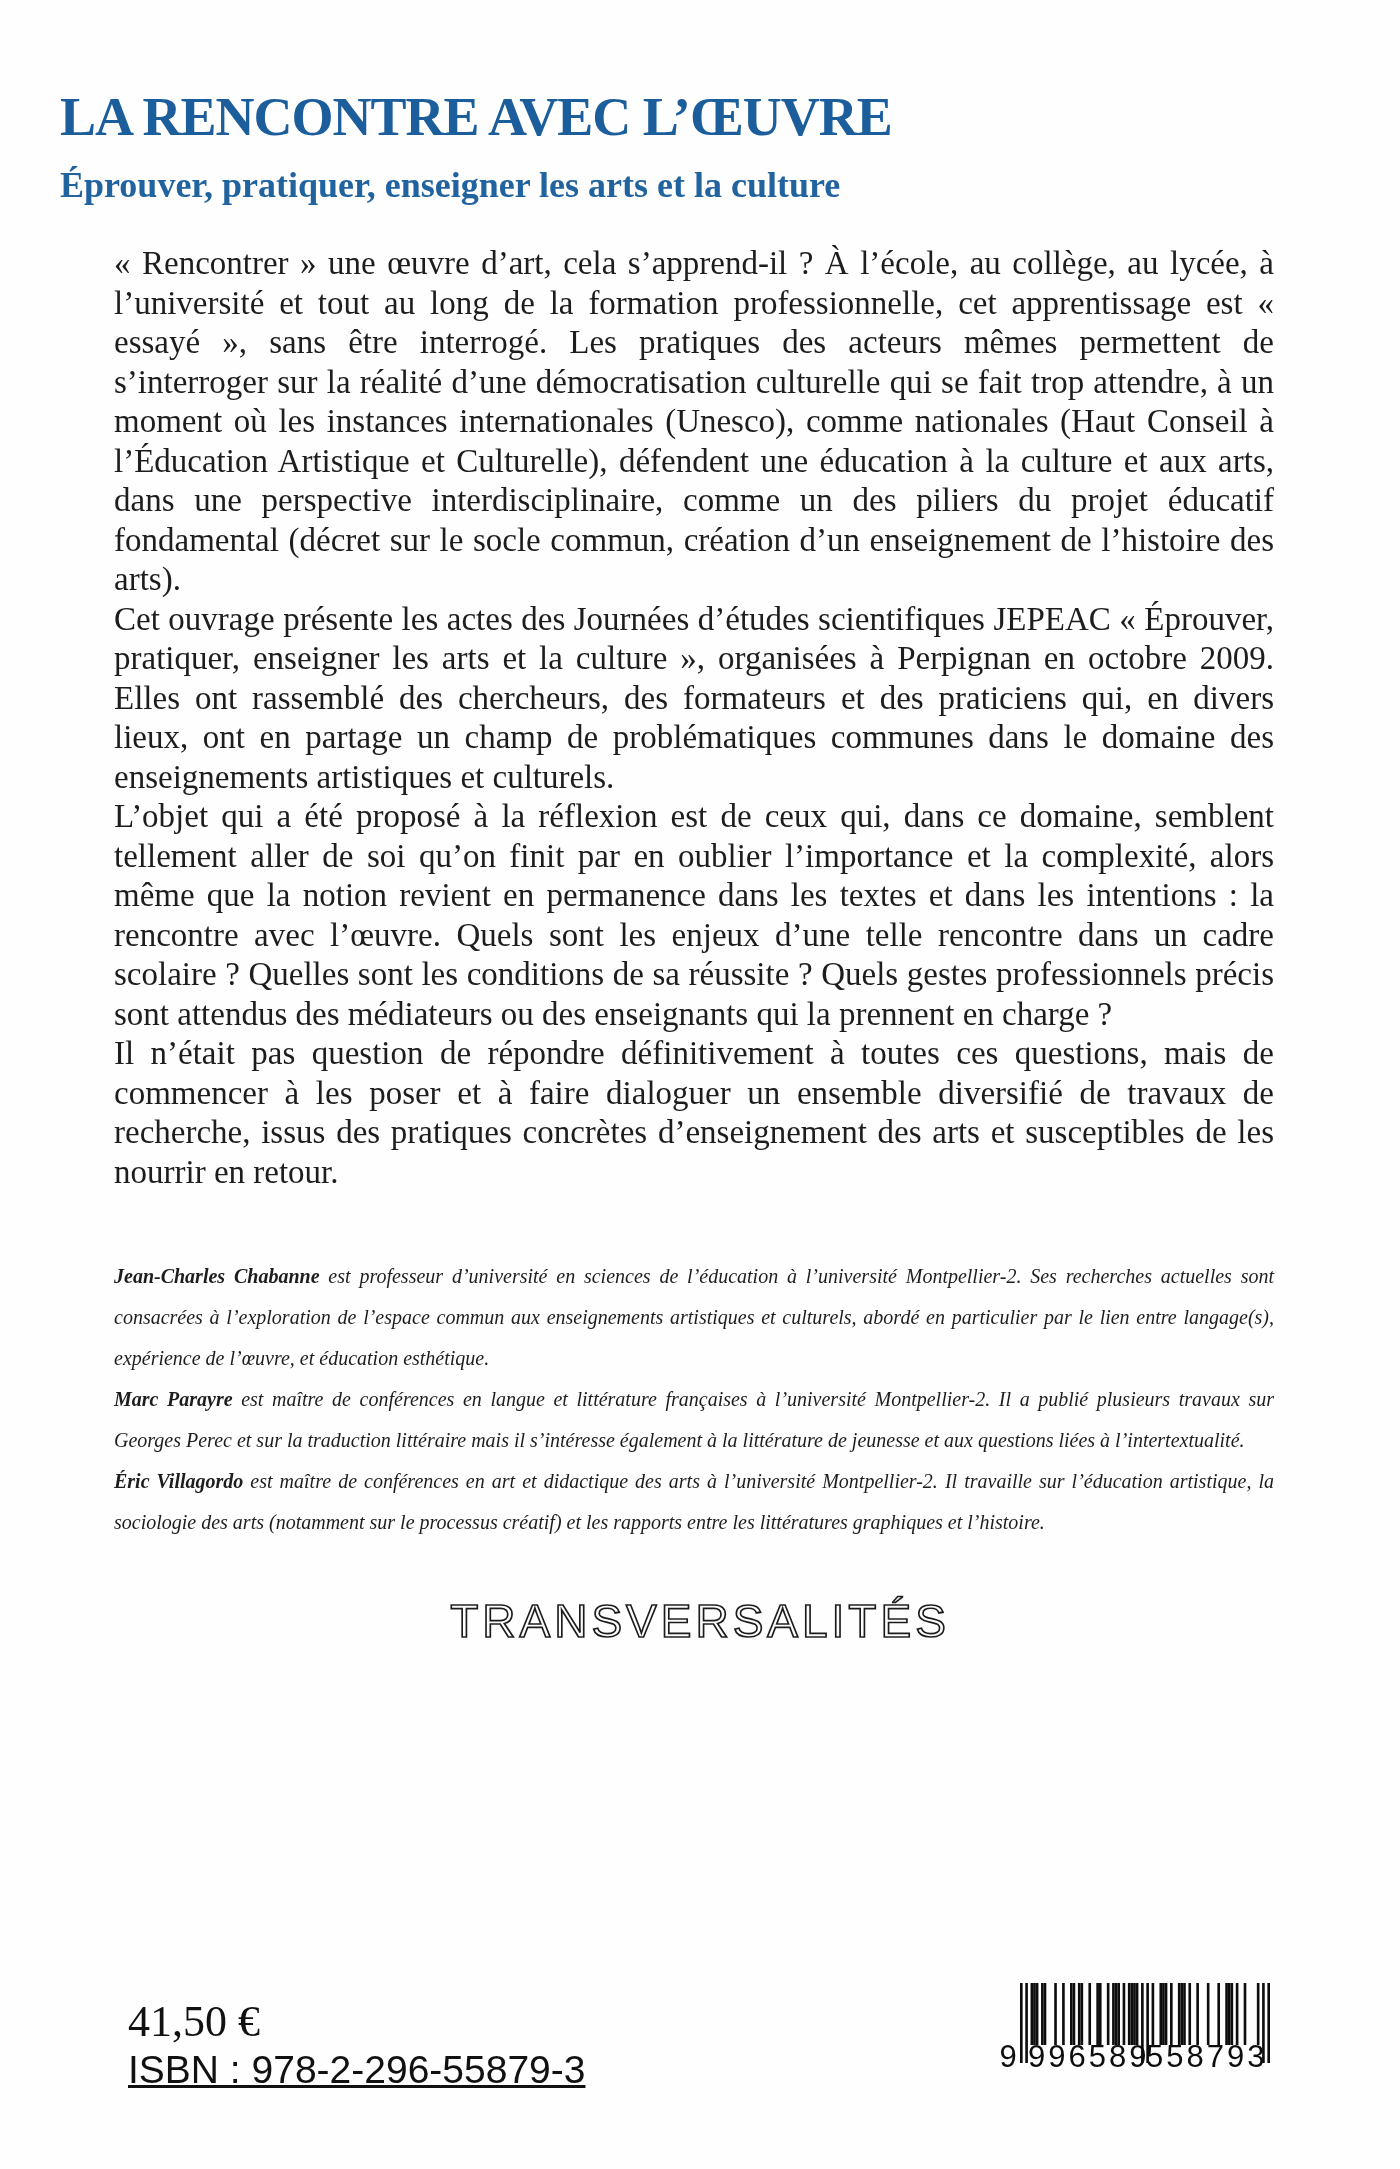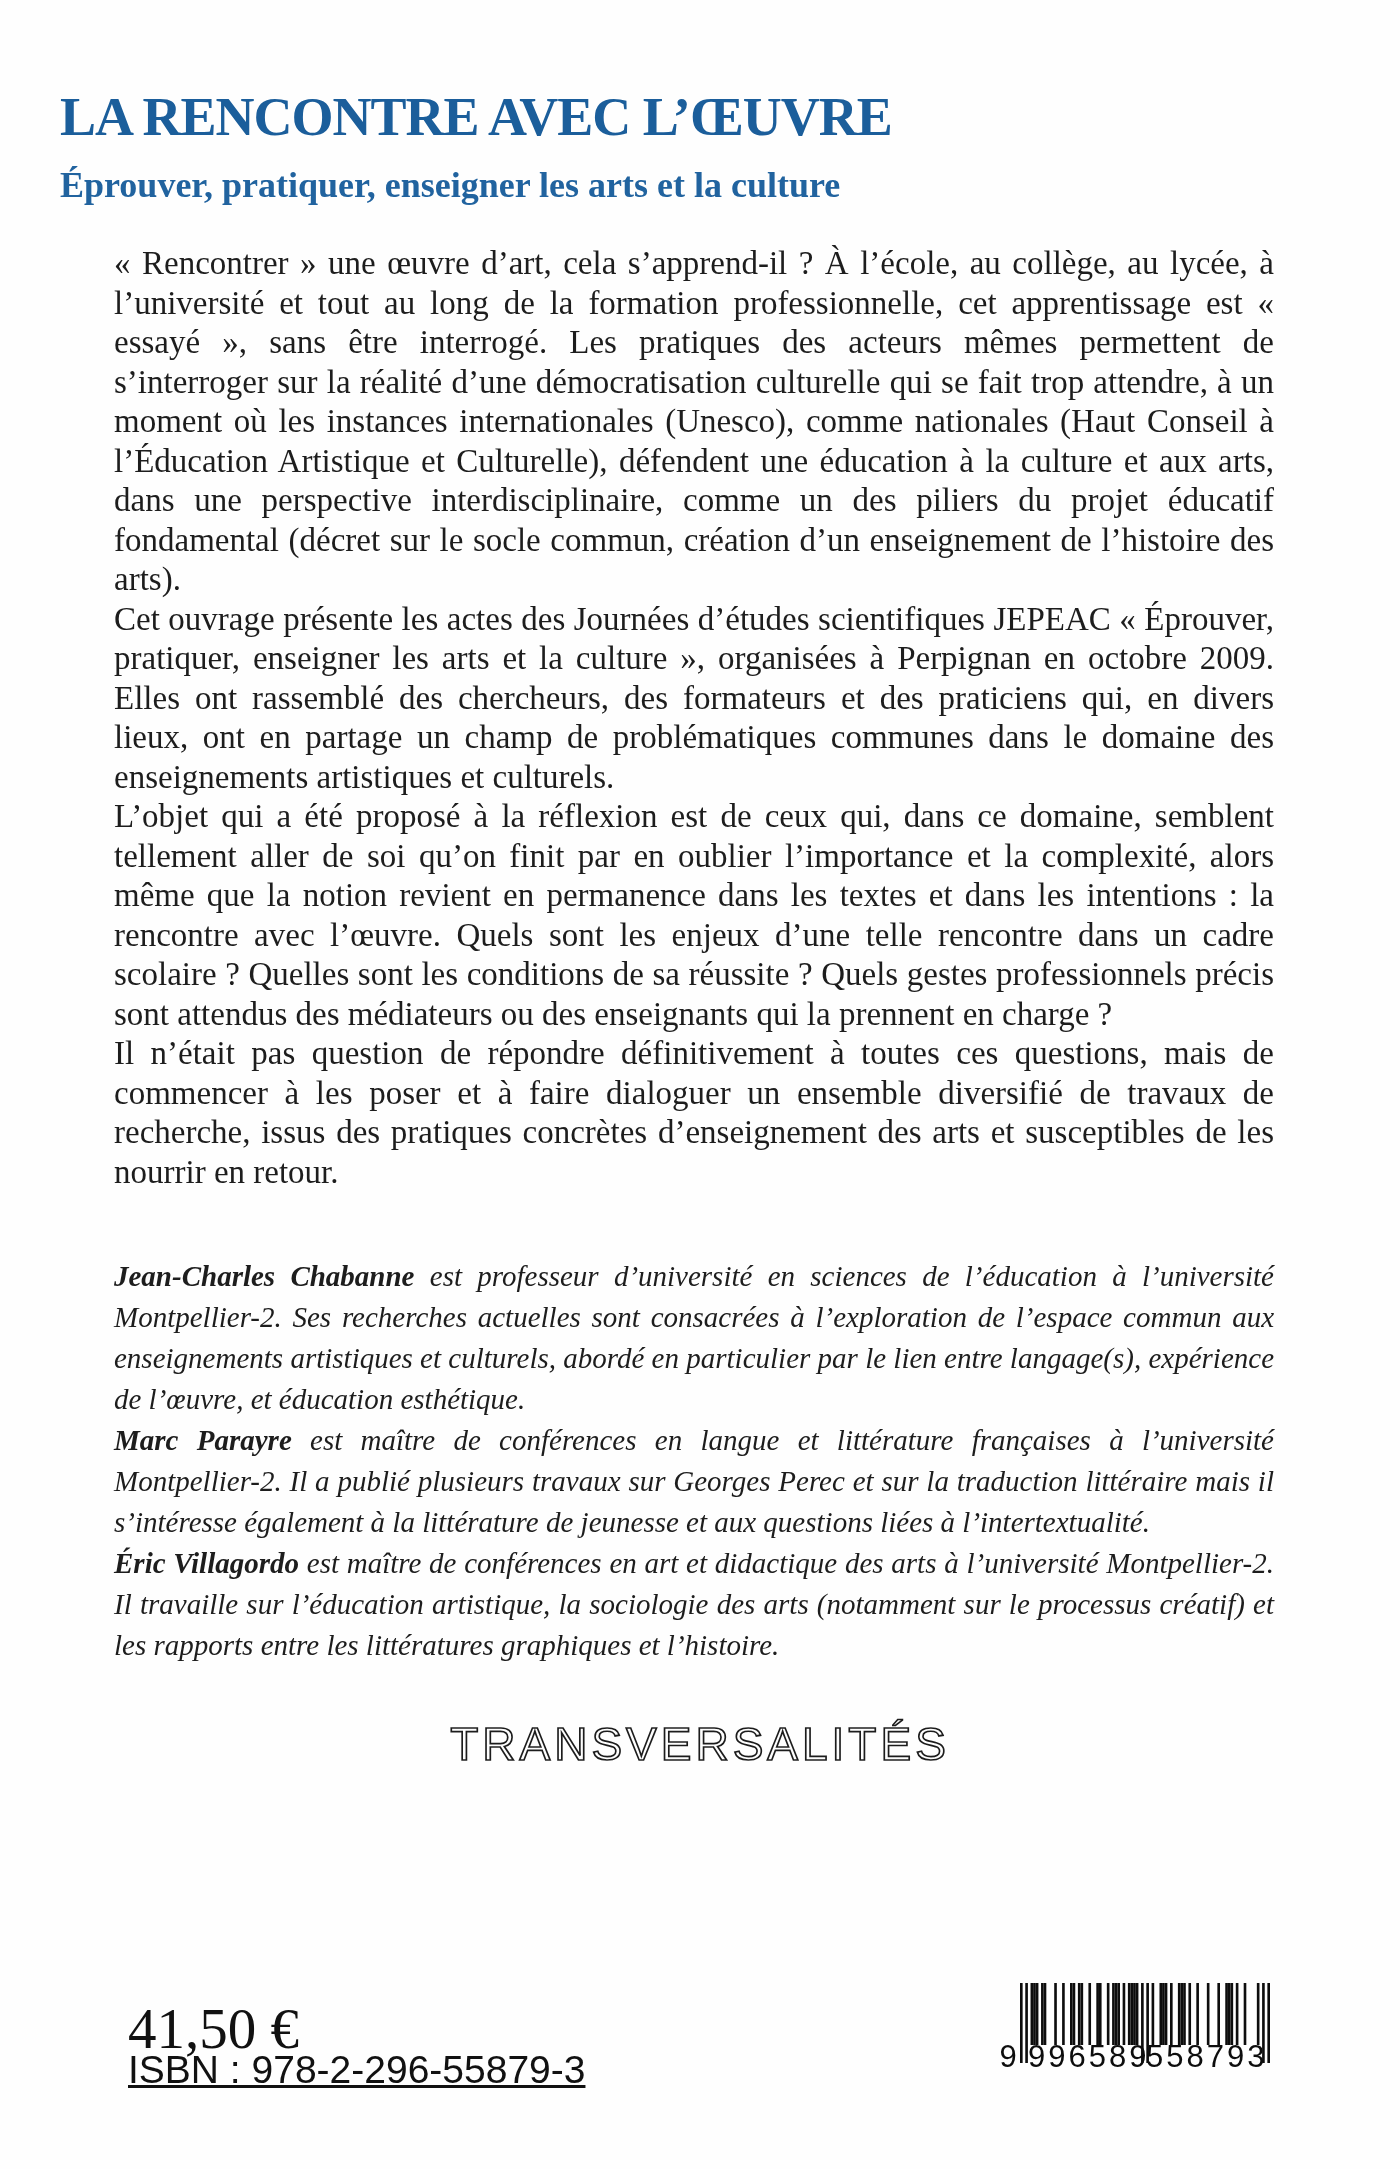--- a/index.html
+++ b/index.html
@@ -28,40 +28,40 @@
   .synopsis{
     margin:38px 126px 0 114px;
     text-align:justify;
     font-size:33px;
     line-height:39.5px;
   }
   .synopsis p{margin:0;}
   .authors{
     margin:64px 126px 0 114px;
     text-align:justify;
-    font-size:29px;
+    font-size:20px;
     line-height:41px;
     font-style:italic;
   }
   .authors p{margin:0;}
   .author-name{font-weight:bold;}
   .collection-logo{
     margin-top:50px;
     text-align:center;
     font-family:"Liberation Sans", sans-serif;
     font-size:46px;
     line-height:56px;
     letter-spacing:4px;
     color:transparent;
     -webkit-text-stroke:1.7px #1c1c1c;
   }
   .collection-logo div{margin:0;}
   .price{
     position:absolute;left:128px;top:1996px;
-    font-size:57px;color:#111;
+    font-size:44px;color:#111;
   }
   .isbn{
     position:absolute;left:128px;top:2048px;
     font-family:"Liberation Sans", sans-serif;
     font-size:39px;color:#111;text-decoration:underline;
   }
   .barcode{
     position:absolute;left:1000px;top:1983px;
     width:272px;height:100px;
   }

